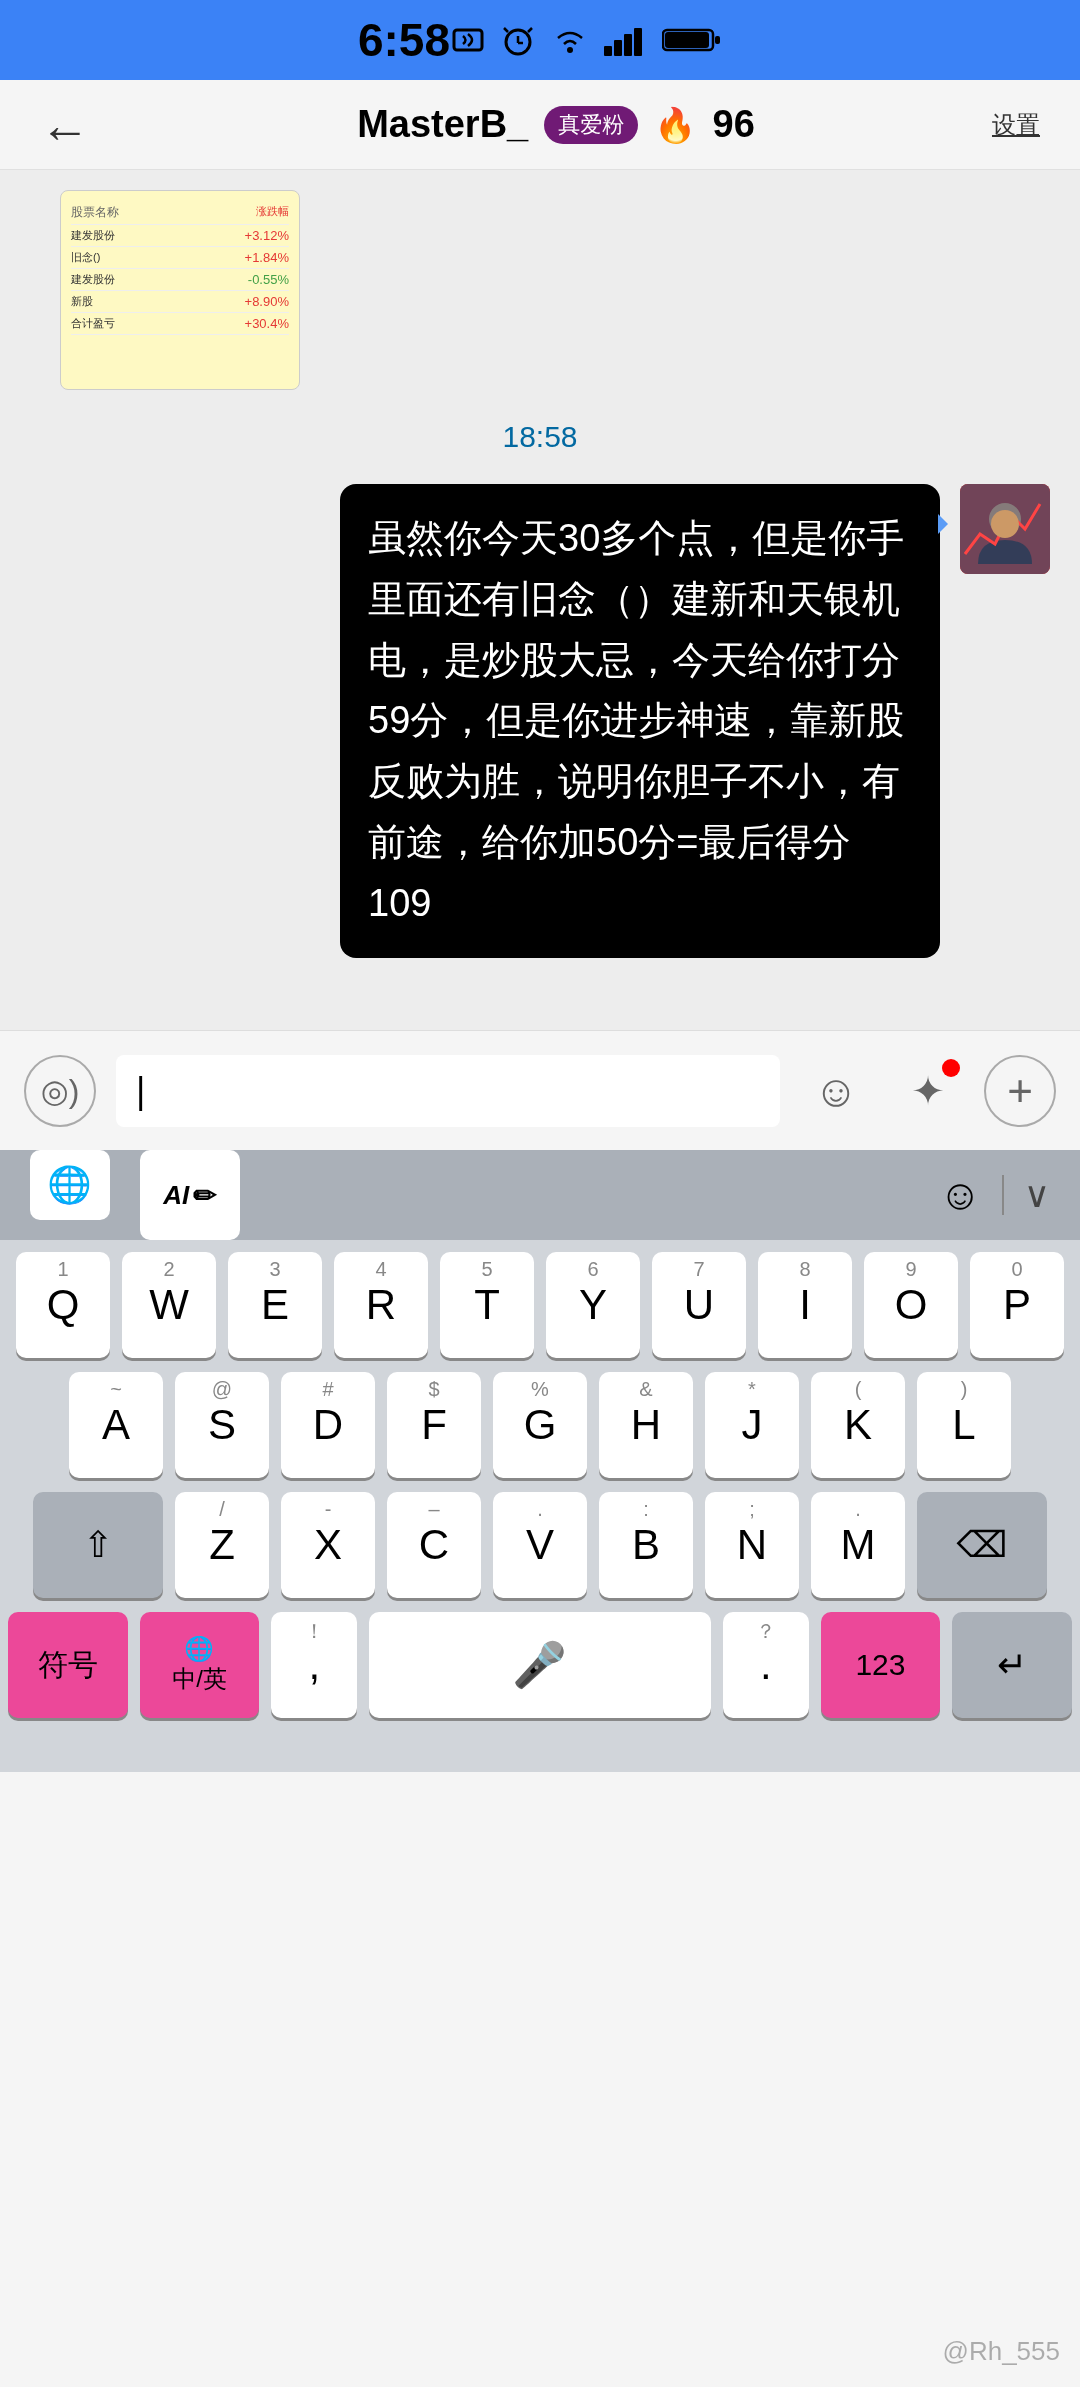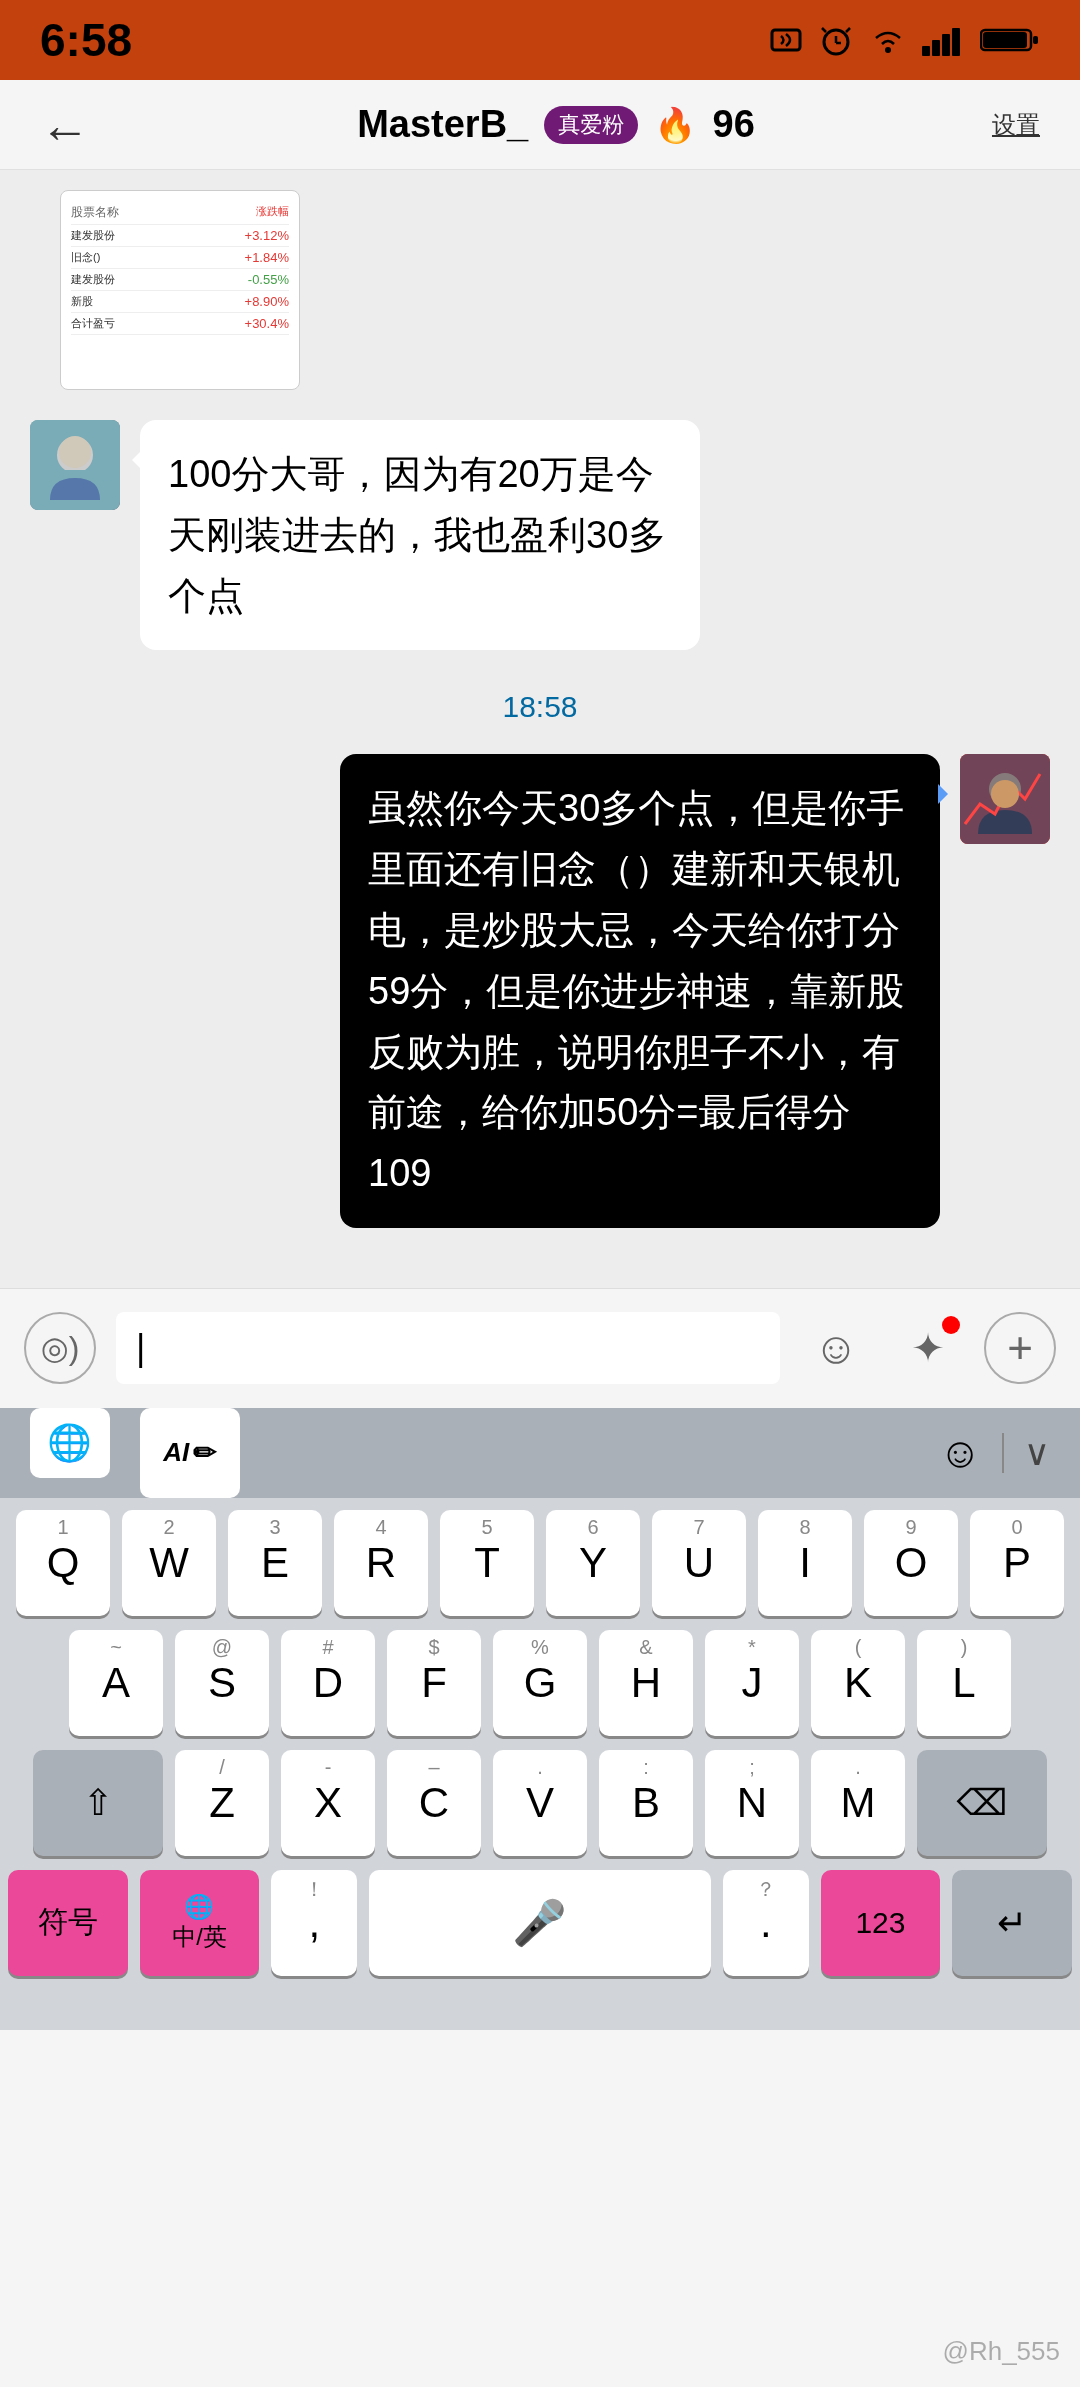--- a/index.html
+++ b/index.html
@@ -8,25 +8,25 @@
       width: 1080px;
       min-height: 2387px;
       background: #f5f5f5;
       font-family: -apple-system, 'PingFang SC', 'Helvetica Neue', Arial, sans-serif;
       position: relative;
       overflow-x: hidden;
     }
 
     
     .status-bar {
-      background: #c2410c;
+      background: #3b82f6;
       height: 80px;
       display: flex;
       align-items: center;
-      justify-content: space-between;
+      justify-content: center;
       padding: 0 40px;
     }
     .status-time {
       font-size: 46px;
       font-weight: 600;
       color: #000;
     }
     .status-icons {
       display: flex;
       align-items: center;
@@ -88,21 +88,21 @@
     
     .msg-image-container {
       display: flex;
       justify-content: flex-start;
       margin-bottom: 30px;
       padding-left: 30px;
     }
     .stock-image {
       width: 240px;
       height: 200px;
-      background: #ffffff;
+      background: #fef9c3;
       border: 1px solid #ccc;
       border-radius: 8px;
       overflow: hidden;
       display: flex;
       flex-direction: column;
       padding: 10px;
     }
     .stock-row {
       display: flex;
       justify-content: space-between;
@@ -495,38 +495,20 @@
           <span style="font-size:11px">新股</span>
           <span class="stock-val-red">+8.90%</span>
         </div>
       <div class="stock-row">
           <span style="font-size:11px">合计盈亏</span>
           <span class="stock-val-red">+30.4%</span>
         </div>
     </div>
   </div>
 
-  <div class="msg-row-received">
-    <div class="avatar">
-      <div class="avatar-img-received">
-        <svg width="90" height="90" viewBox="0 0 90 90">
-          <rect width="90" height="90" fill="#7aacb8"></rect>
-          <circle cx="45" cy="35" r="18" fill="#ccc"></circle>
-          <ellipse cx="45" cy="75" rx="28" ry="20" fill="#aaa"></ellipse>
-          <rect x="10" y="50" width="70" height="40" fill="#7aacb8"></rect>
-
-          <circle cx="45" cy="32" r="16" fill="#d0c8b8"></circle>
-          <path d="M20 80 Q20 58 45 58 Q70 58 70 80" fill="#5577aa"></path>
-        </svg>
-      </div>
-    </div>
-    <div class="bubble-received">
-      <span>100分大哥，因为有20万是今天刚装进去的，我也盈利30多个点</span>
-    </div>
-  </div>
 
   <div class="timestamp">18:58</div>
 
   <div class="msg-row-sent">
     <div class="bubble-sent">
       <span>虽然你今天30多个点，但是你手里面还有旧念（）建新和天银机电，是炒股大忌，今天给你打分59分，但是你进步神速，靠新股反败为胜，说明你胆子不小，有前途，给你加50分=最后得分109</span>
     </div>
     <div class="avatar-img-sent">
       <svg width="90" height="90" viewBox="0 0 90 90">
         <rect width="90" height="90" fill="#cc4444"></rect>

